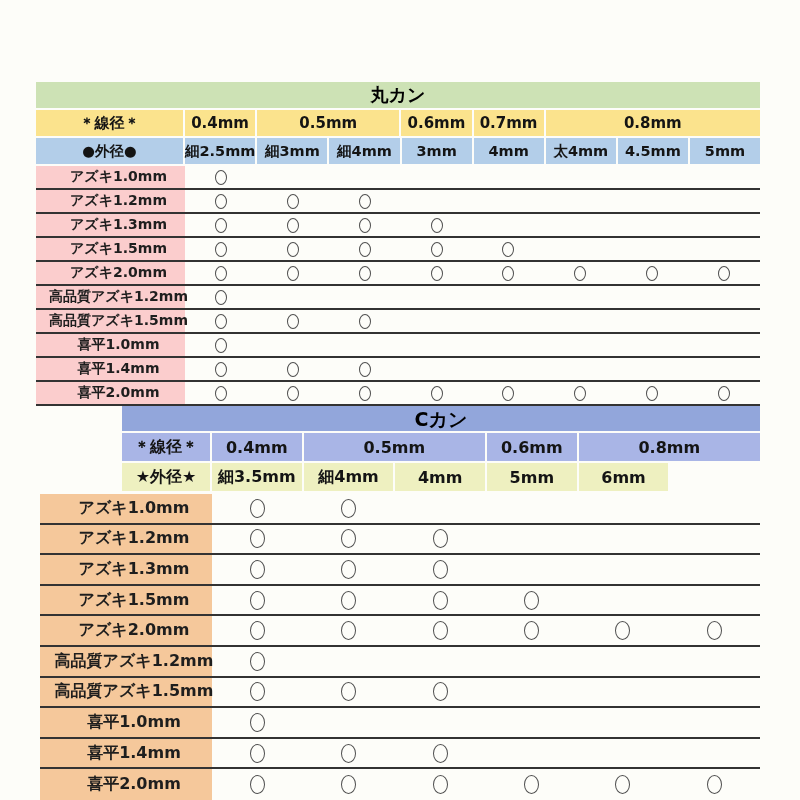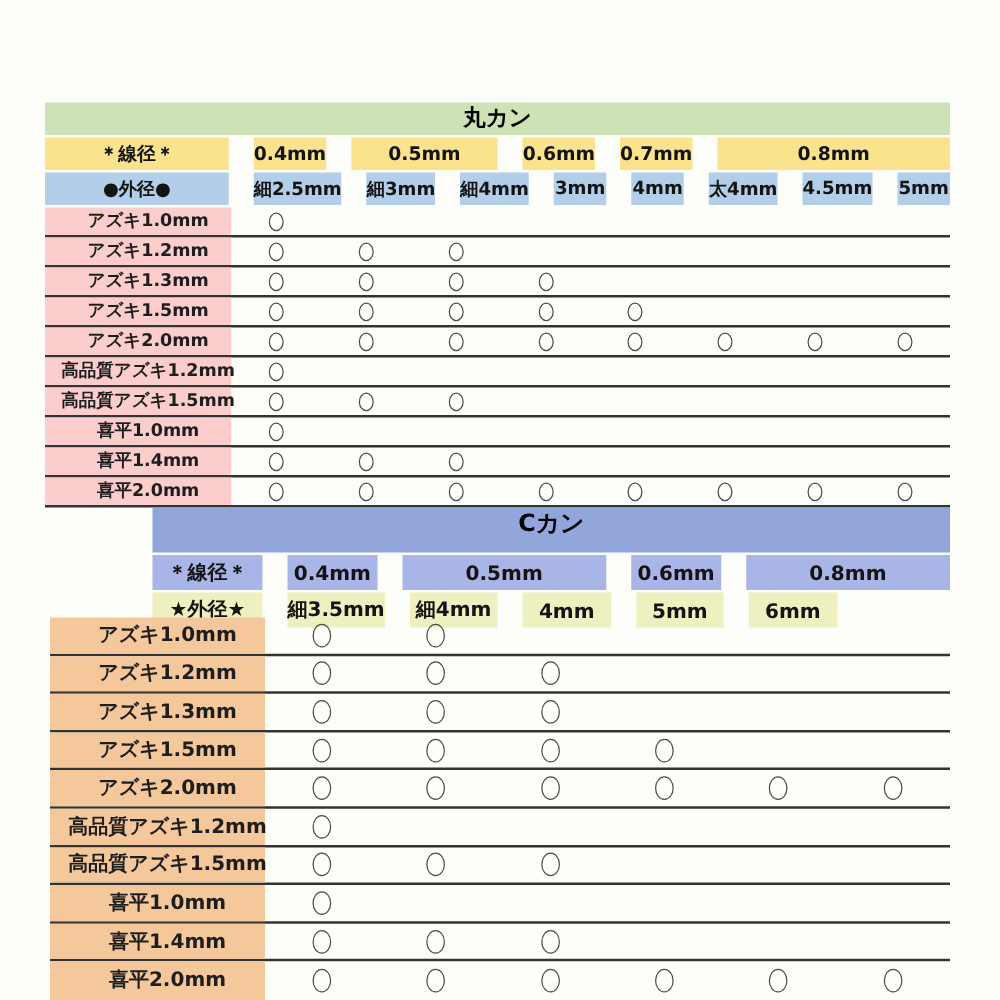--- a/index.html
+++ b/index.html
@@ -18,21 +18,21 @@
     font-size:31px;font-weight:bold;letter-spacing:1px;
     color:var(--title-color,#46301f);
     border-bottom:4px solid var(--underline,#7ed3d0);
     padding:0 12px 3px 12px;line-height:1.25;
   }
 
   
   .t-bar{
     font-weight:bold;text-align:center;color:#000000;
   }
-  .hrow{display:grid;gap:20px;text-align:right;}
+  .hrow{display:grid;gap:2px;text-align:right;}
   .hcell{
     display:flex;align-items:center;justify-content:center;
     font-weight:bold;color:#141414;white-space:nowrap;
   }
   .body-row{display:flex;box-sizing:border-box;border-bottom:2px solid var(--divider,#333);}
   .row-label{
     display:flex;align-items:center;justify-content:center;
     font-weight:bold;color:#1e1e1e;white-space:nowrap;box-sizing:border-box;padding-left:16px;
   }
   .row-data{flex:1;display:grid;}
@@ -46,21 +46,21 @@
   .t1 .hcell{height:26px;font-size:15px;}
   .t1 .wire .hcell{background:var(--maru-yellow,#fbe38d);}
   .t1 .outer .hcell{background:var(--maru-blue,#b3cee9);font-size:14.5px;}
   .t1 .body-row{height:24px;}
   .t1 .row-label{width:149px;background:var(--maru-pink,#fbcdcd);font-size:14px;}
   .t1 .row-data{grid-template-columns:repeat(8,1fr);}
   .t1 .circle{width:12px;height:15px;border:1.5px solid var(--mark,#4f4f4f);}
 
   
   .t2-head{position:absolute;left:122px;top:406px;width:638px;}
-  .t2-head .t-bar{height:36px;line-height:27px;font-size:19px;background:var(--c-blue,#92a6db);margin-bottom:2px;}
+  .t2-head .t-bar{height:25px;line-height:27px;font-size:19px;background:var(--c-blue,#92a6db);margin-bottom:2px;}
   .t2-head .hrow{grid-template-columns:88px repeat(6,1fr);margin-bottom:2px;}
   .t2-head .hcell{height:28px;font-size:16px;}
   .t2-head .wire .hcell{background:var(--c-lblue,#a9b5e6);}
   .t2-head .outer .hcell{background:var(--c-yellowgreen,#eef0c0);}
   .t2-body{position:absolute;left:40px;top:494px;width:720px;}
   .t2-body .body-row{height:30.6px;}
   .t2-body .body-row:last-child{border-bottom:none;}
   .t2-body .row-label{width:172px;background:var(--c-orange,#f5c89b);font-size:16px;}
   .t2-body .row-data{grid-template-columns:repeat(6,1fr);}
   .t2-body .circle{width:15px;height:19px;border:1.7px solid var(--mark,#4f4f4f);}

